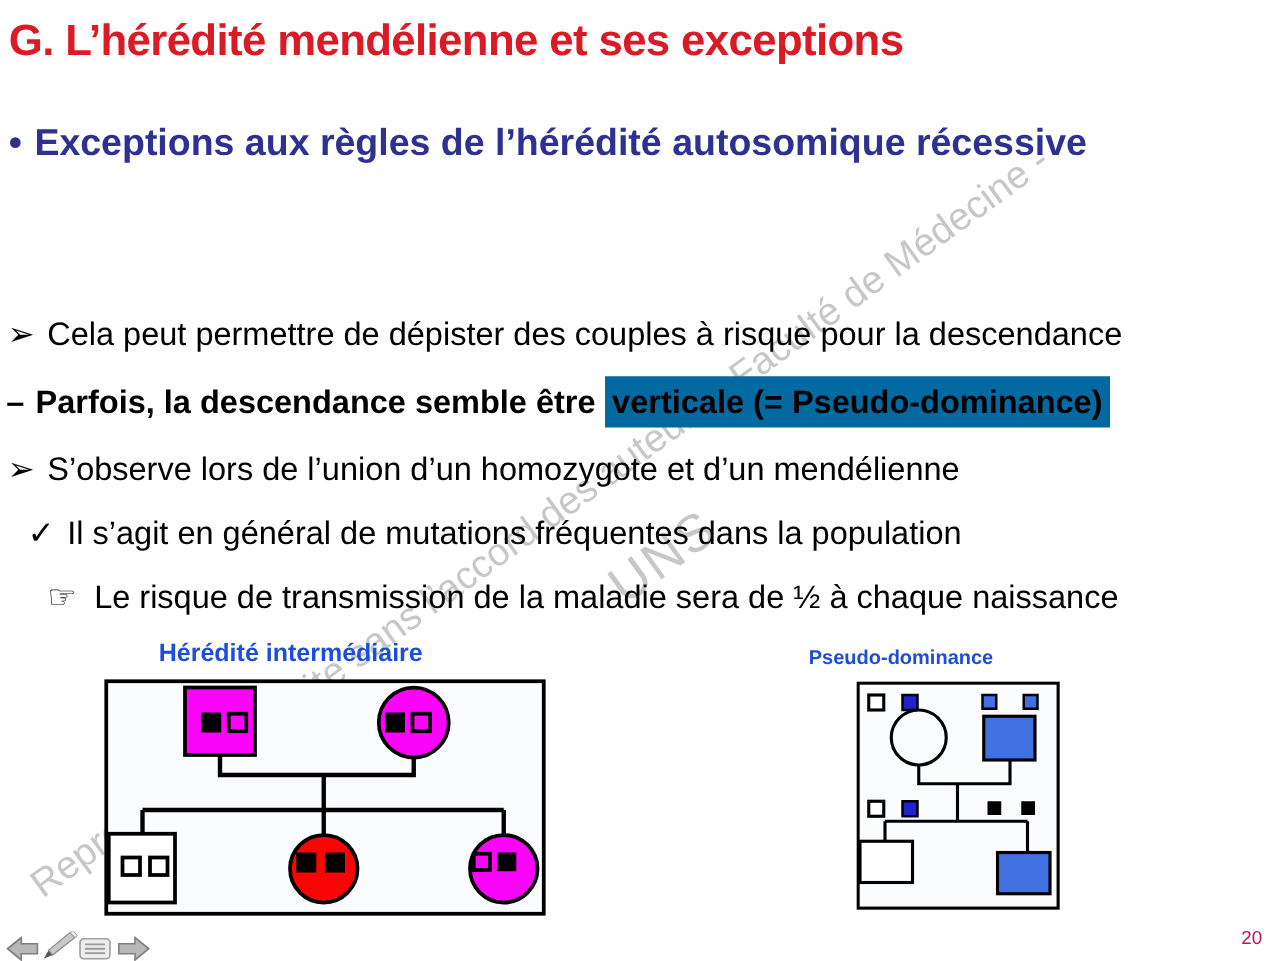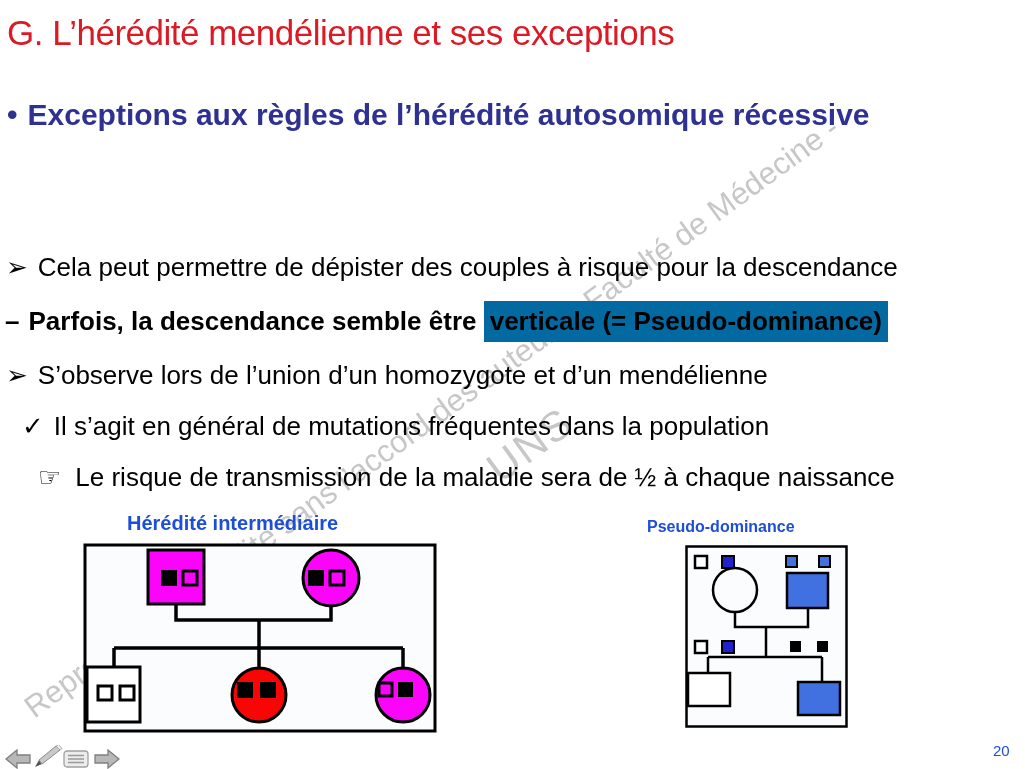--- a/index.html
+++ b/index.html
@@ -7,21 +7,21 @@
     position:relative;width:1025px;height:769px;background:#ffffff;
     font-family:"Liberation Sans","DejaVu Sans",sans-serif;overflow:hidden;
   }
   .wm{
     position:absolute;color:#c7c7c7;white-space:nowrap;z-index:0;
     transform-origin:0 50%;transform:rotate(-36deg);line-height:1;
   }
   .wm1{left:28px;top:695px;font-size:31px;}
   .wm2{left:492px;top:452px;font-size:42px;letter-spacing:2px;}
   .line{position:absolute;line-height:1.05;white-space:nowrap;color:#000;z-index:2;}
-  .title{left:7px;top:15px;font-size:35px;font-weight:normal;color:#da1a24;letter-spacing:-0.5px;}
+  .title{left:7px;top:15px;font-size:35px;font-weight:bold;color:#da1a24;letter-spacing:-0.5px;}
   .heading{left:7px;top:99px;font-size:30px;font-weight:bold;color:#2e3192;}
   .body{font-size:26px;}
   .b{font-weight:bold;}
   .l0{left:5px;top:155px;}
   .l1{left:10px;top:207px;}
   .l2{left:6px;top:254px;}
   .l3{left:5px;top:308px;}
   .l4{left:6px;top:362px;}
   .l5{left:22px;top:413px;}
   .l6{left:38px;top:464px;}
@@ -29,21 +29,21 @@
   .mk-dash{margin-right:9px;}
   .mk-hand{margin-right:14px;}
   .hl{background:#0369a1;padding:5px 6px 6px 6px;}
   .figtitle{position:absolute;line-height:1;font-weight:bold;color:#1d4ed8;z-index:2;white-space:nowrap;}
   .ft-left{left:127px;top:513px;font-size:20px;}
   .ft-right{left:647px;top:519px;font-size:16px;}
   .fig{position:absolute;z-index:2;}
   .fig-left{left:83px;top:543px;}
   .fig-right{left:685px;top:545px;}
   .toolbar-btn{position:absolute;z-index:3;cursor:pointer;}
-  .pagenum{position:absolute;left:993px;top:743px;font-size:15px;color:#1d4ed8;z-index:2;line-height:1;}
+  .pagenum{position:absolute;left:993px;top:743px;font-size:15px;color:#be185d;z-index:2;line-height:1;}
 </style>
 </head>
 <body>
 
 <div class="slide">
 
   <div class="wm wm1">Reproduction interdite sans l’accord des auteurs - Faculté de Médecine -</div>
   <div class="wm wm2">UNS</div>
 
   <div class="line title">G. L’hérédité mendélienne et ses exceptions</div>

